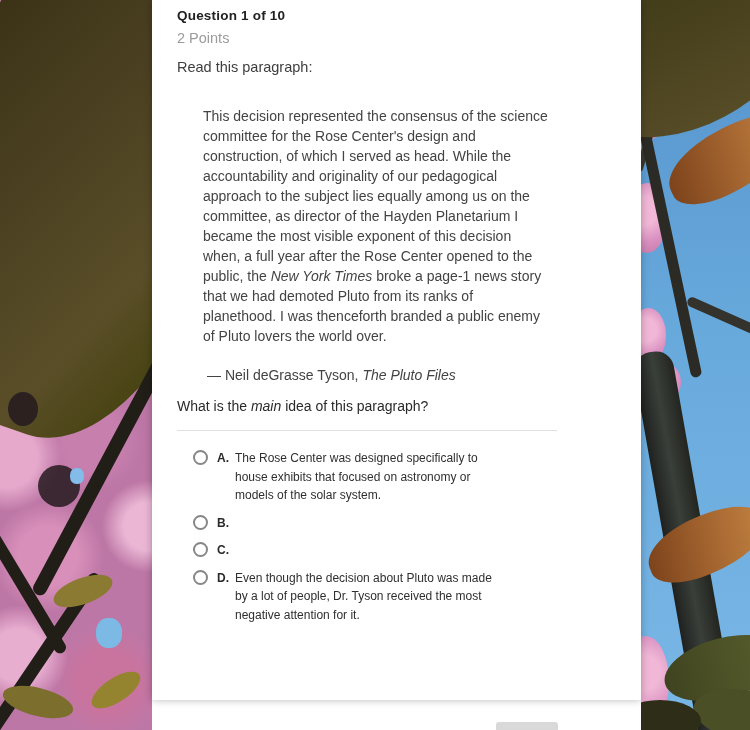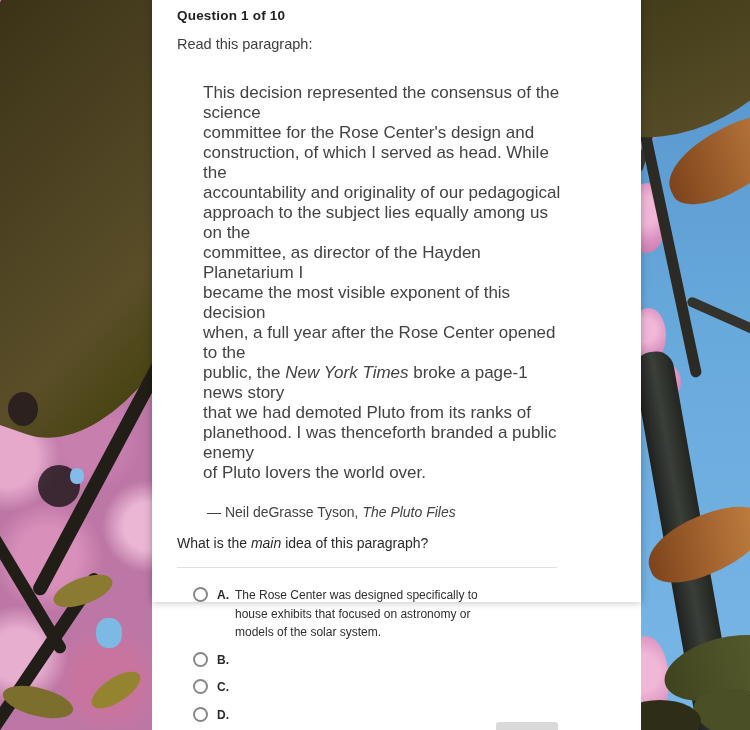--- a/index.html
+++ b/index.html
@@ -60,26 +60,26 @@
   .ol-r1{left:22px;top:638px;width:122px;height:60px;transform:rotate(-15deg);background:linear-gradient(90deg,#3f4420,#5a5f2e);border-radius:50%;}
   .ol-r2{left:52px;top:690px;width:100px;height:50px;transform:rotate(10deg);background:#4a4f26;border-radius:50%;}
   .ol-r3{left:-22px;top:700px;width:82px;height:42px;background:#2e2e18;border-radius:50%;}
   .bp-r1{left:-16px;top:58px;width:46px;height:82px;}
   .bp-r2{left:-14px;top:183px;width:40px;height:70px;}
   .bp-r3{left:-10px;top:308px;width:35px;height:55px;}
   .bp-r4{left:2px;top:362px;width:38px;height:40px;}
   .bp-r5{left:-18px;top:636px;width:46px;height:92px;}
 
   
-  .panel{position:absolute;left:152px;top:0;width:489px;height:602px;background:var(--panel-bg);
+  .panel{position:absolute;left:152px;top:0;width:489px;height:700px;background:var(--panel-bg);
     box-shadow:0 0 8px rgba(0,0,0,.28);padding:8px 25px 0 25px;}
   .q-header{font-size:13.5px;font-weight:700;color:var(--text-primary);line-height:16px;letter-spacing:.2px;}
   .q-points{margin-top:6px;font-size:14.5px;color:var(--text-secondary);line-height:17px;}
   .q-prompt{margin-top:12px;font-size:14.5px;color:#3e3e3e;line-height:17px;}
-  .passage{margin:30px 0 0 26px;width:360px;font-size:17px;color:var(--text-body);
+  .passage{margin:30px 0 0 26px;width:360px;font-size:14px;color:var(--text-body);
     line-height:20px;white-space:pre-line;}
   .passage em,.attribution em,.question em{font-style:italic;}
   .attribution{margin:21px 0 13px 30px;font-size:14px;color:var(--text-body);line-height:17px;}
   .question{margin-top:13px;font-size:14px;color:#2a2a2a;line-height:18px;}
   .divider{margin-top:15px;width:380px;border:none;border-top:1px solid var(--divider);height:0;}
   .options{margin-top:18px;}
   .option{display:flex;align-items:flex-start;margin:0 0 9px 16px;cursor:pointer;}
   .radio{flex:0 0 auto;width:15px;height:15px;border:2px solid #878787;border-radius:50%;
     margin:1px 9px 0 0;background:#fff;}
   .letter{flex:0 0 auto;font-size:12px;font-weight:700;color:#2a2a2a;line-height:18.5px;margin-right:6px;}
@@ -119,20 +119,21 @@
   <div class="shape thick-branch"></div>
   <div class="shape copper cp-r3"></div>
   <div class="shape ol-r1"></div>
   <div class="shape ol-r2"></div>
   <div class="shape ol-r3"></div>
   <div class="shape big-leaf-right"></div>
 </div>
 
 <main class="panel">
   <div class="q-header">Question 1 of 10</div>
+  <div class="q-points">2 Points</div>
   <div class="q-prompt">Read this paragraph:</div>
 
   <blockquote class="passage"><span>This decision represented the consensus of the science
 committee for the Rose Center's design and
 construction, of which I served as head. While the
 accountability and originality of our pedagogical
 approach to the subject lies equally among us on the
 committee, as director of the Hayden Planetarium I
 became the most visible exponent of this decision
 when, a full year after the Rose Center opened to the
@@ -159,17 +160,20 @@
       <span class="radio"></span>
       <span class="letter">B.</span>
     </label>
     <label class="option">
       <span class="radio"></span>
       <span class="letter">C.</span>
     </label>
     <label class="option">
       <span class="radio"></span>
       <span class="letter">D.</span>
+      <span class="opt-text">Even though the decision about Pluto was made
+by a lot of people, Dr. Tyson received the most
+negative attention for it.</span>
     </label>
   </div>
 
   <button class="next-btn"></button>
 </main>
 
 </body></html>

